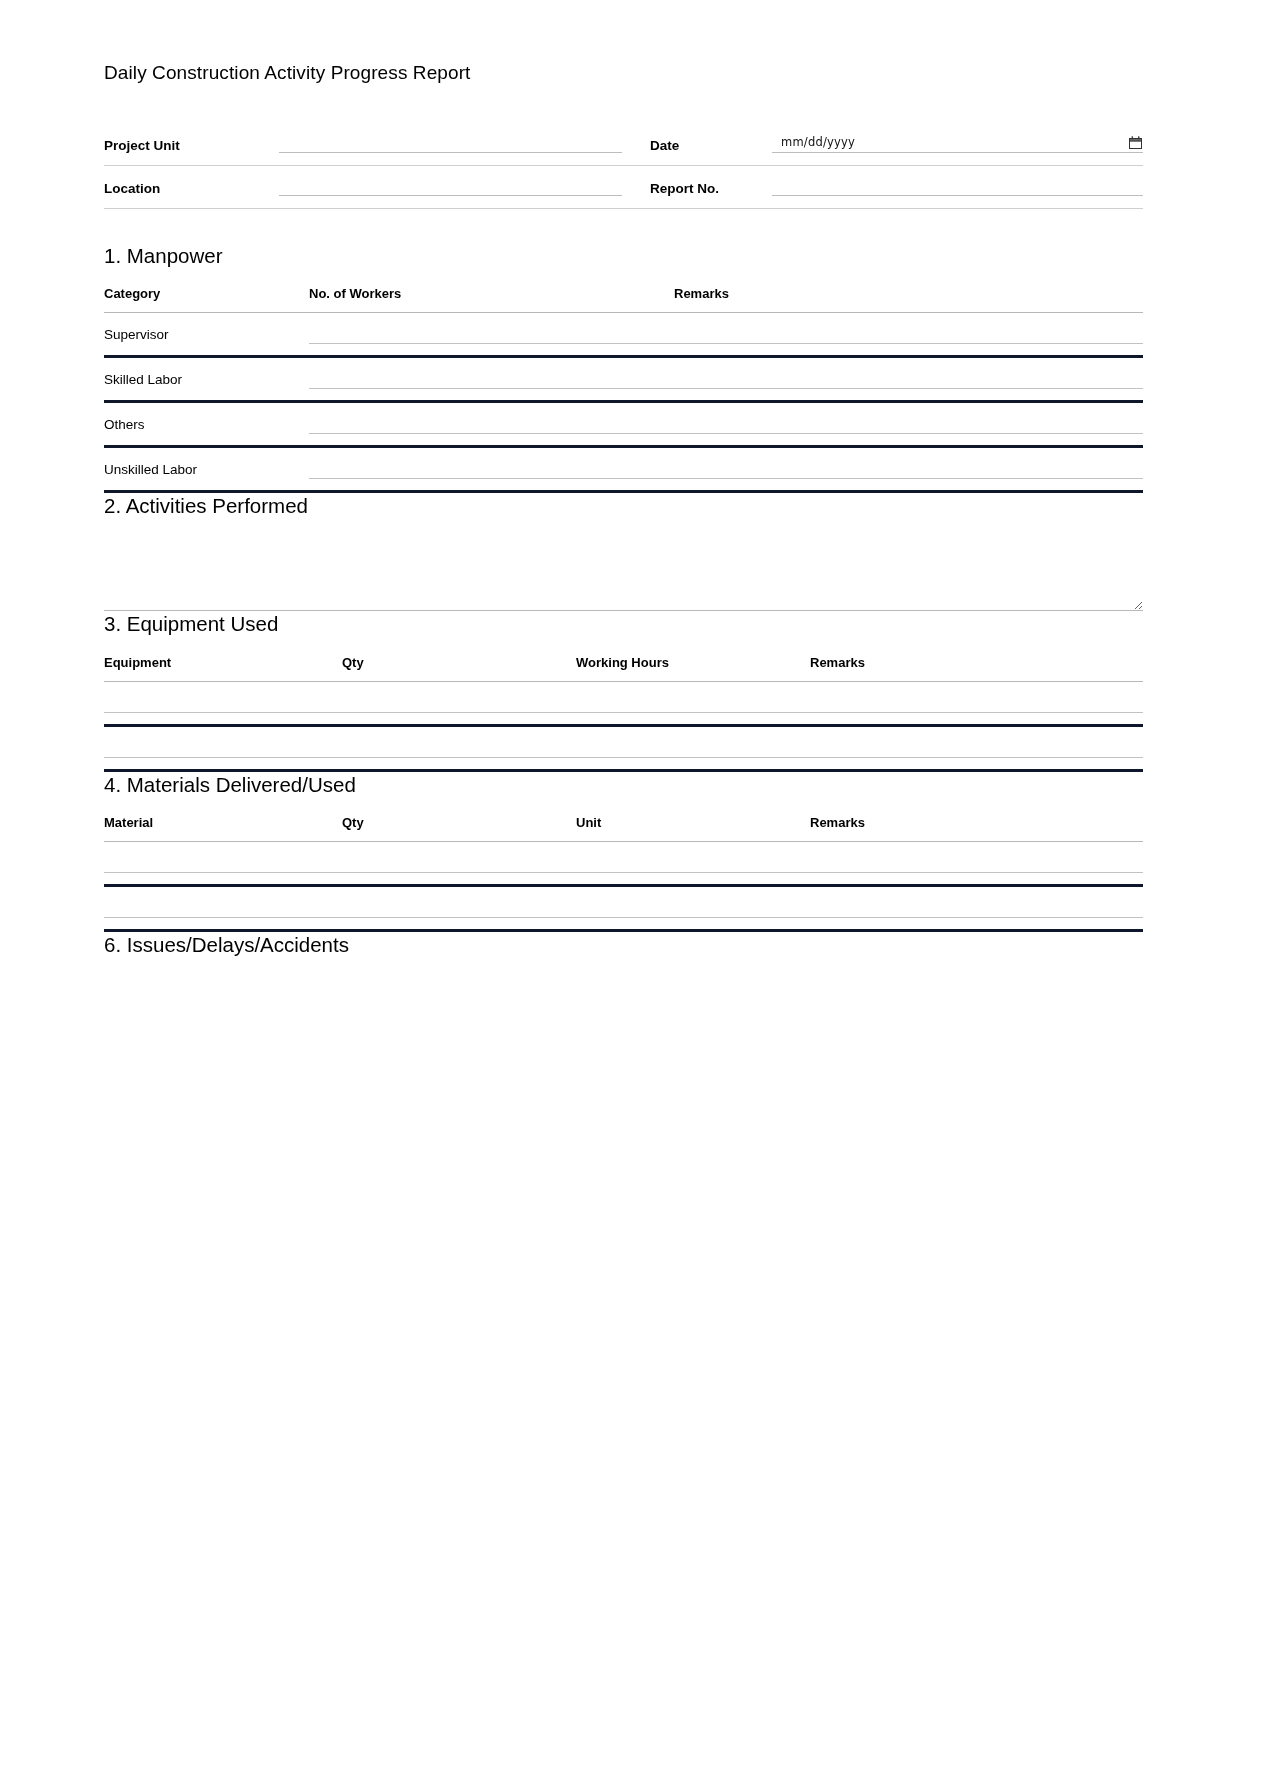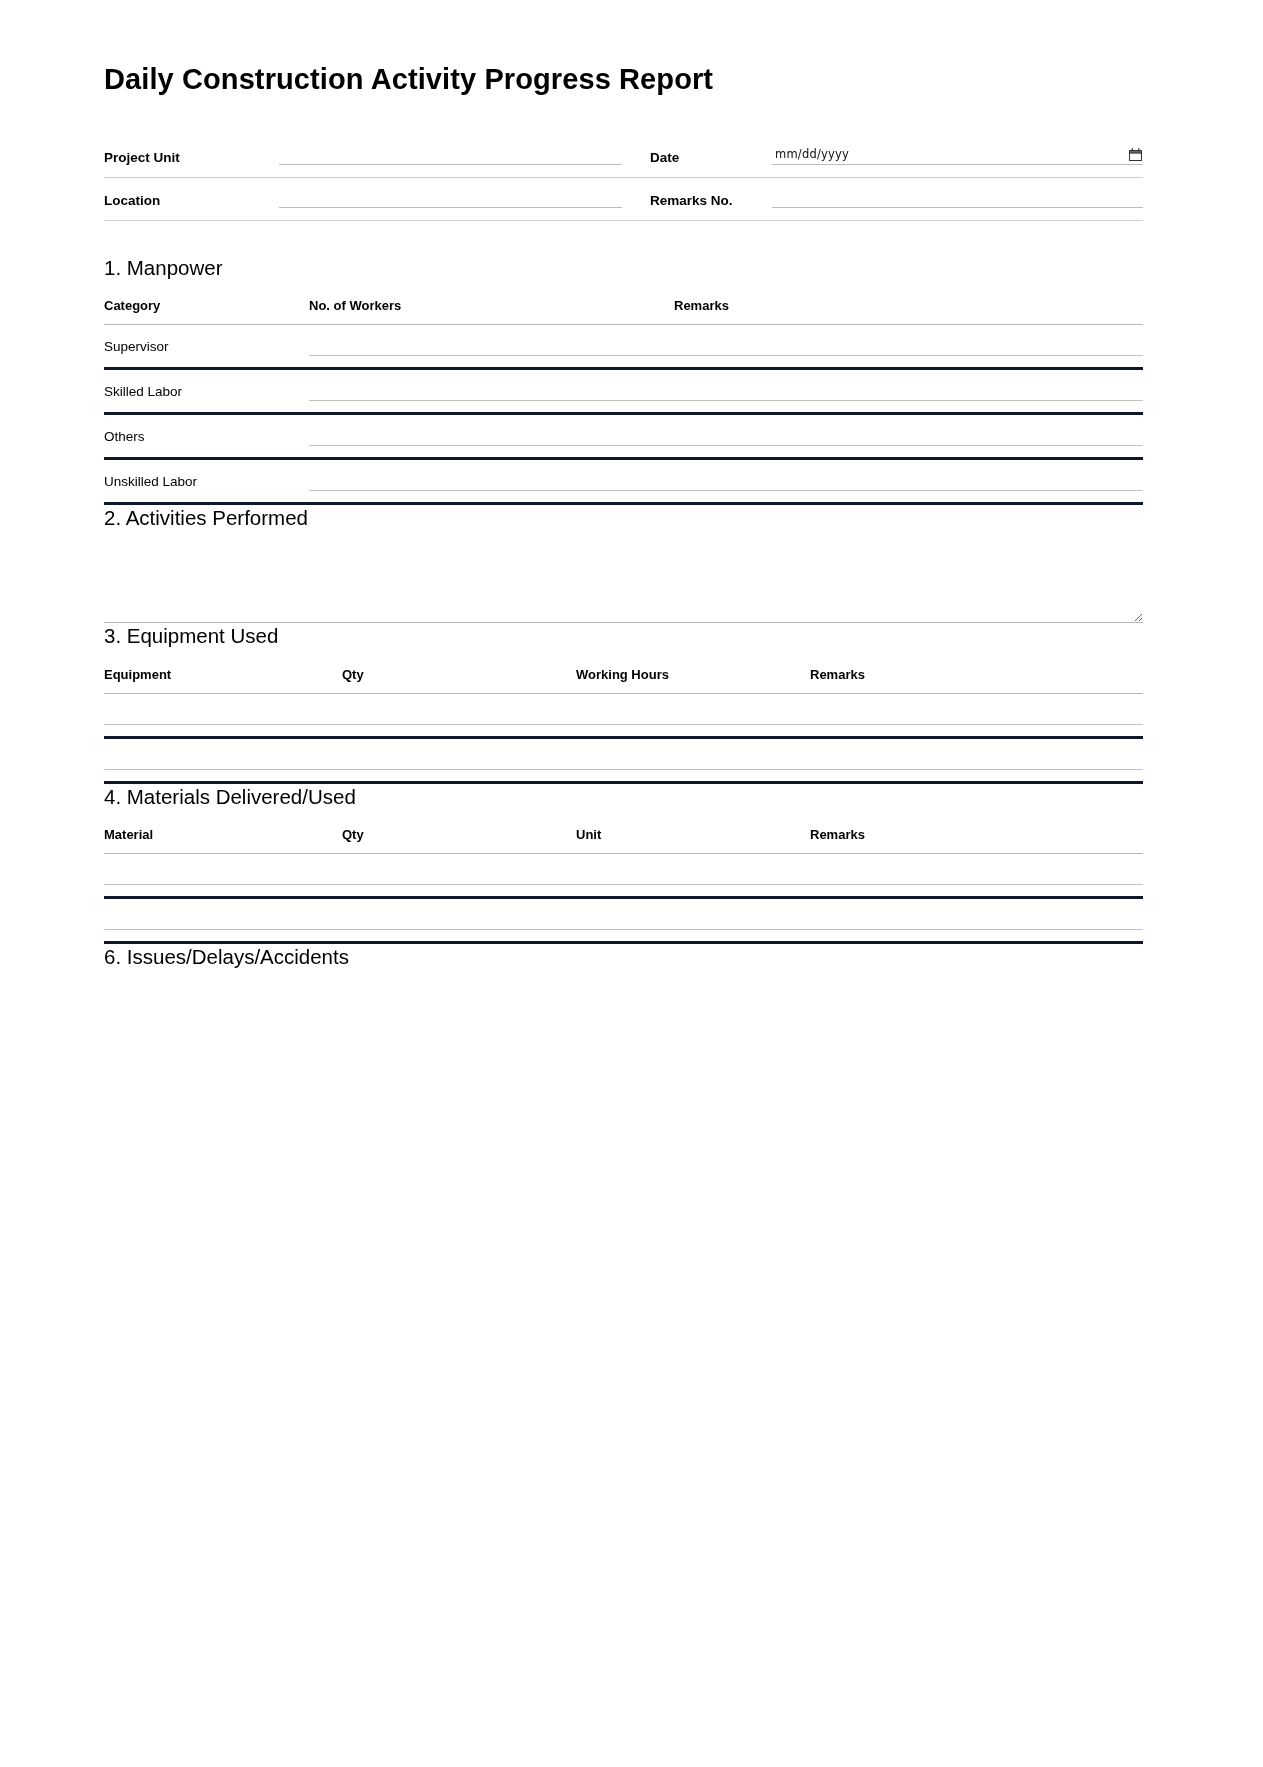--- a/index.html
+++ b/index.html
@@ -18,22 +18,22 @@
 
   .page {
     width: 1263px;
     min-height: 1767px;
     padding: 62px 120px 40px 104px;
     background: #ffffff;
   }
 
   
   .doc-title {
-    font-size: 29px;
-    font-weight: 700;
+    font-size: 19px;
+    font-weight: 400;
     letter-spacing: 0.1px;
     margin: 0 0 38px 0;
     line-height: 1.2;
   }
 
   
   .info-table {
     width: 100%;
     border-collapse: collapse;
     margin-bottom: 34px;
@@ -82,21 +82,21 @@
     outline: none;
     background: transparent;
     font-family: "Liberation Sans", sans-serif;
     font-size: 13px;
     padding: 0 22px 3px 2px;
     height: 20px;
     display: block;
   }
   .date-placeholder {
     position: absolute;
-    left: 3px;
+    left: 9px;
     bottom: 4px;
     font-family: "DejaVu Sans", sans-serif;
     font-size: 11.5px;
     color: #111;
     letter-spacing: 0.2px;
     pointer-events: none;
     white-space: nowrap;
   }
   .cal-icon {
     position: absolute;
@@ -216,21 +216,21 @@
             </span>
           </div>
         </td>
       </tr>
 
       <tr>
         <td class="lbl lbl-left">Location</td>
         <td class="fld-left cellpad-r">
           <input class="line-input" type="text" value="" style="">
         </td>
-        <td class="lbl lbl-right">Remarks No.</td>
+        <td class="lbl lbl-right">Report No.</td>
         <td class="fld-right">
           <input class="line-input" type="text" value="" style="">
         </td>
       </tr>
 
     </tbody>
   </table>
 
   <div class="section">
     <h2 class="section-heading">1. Manpower</h2>

